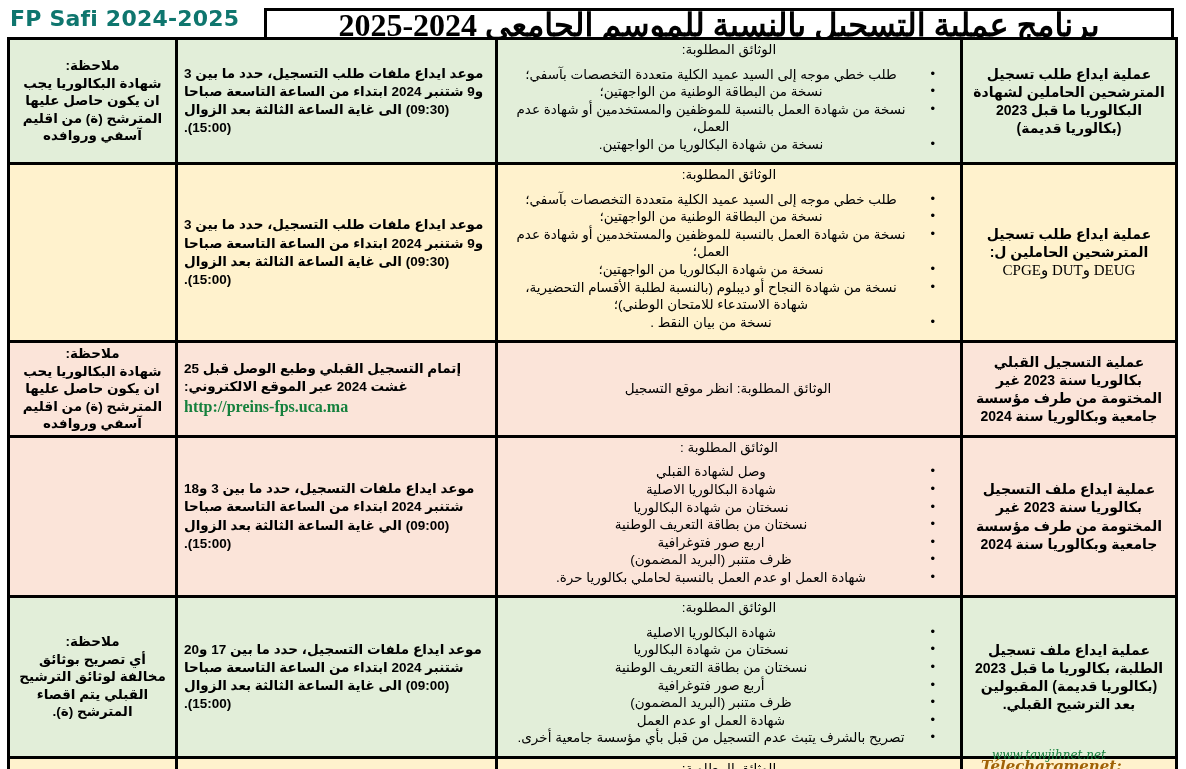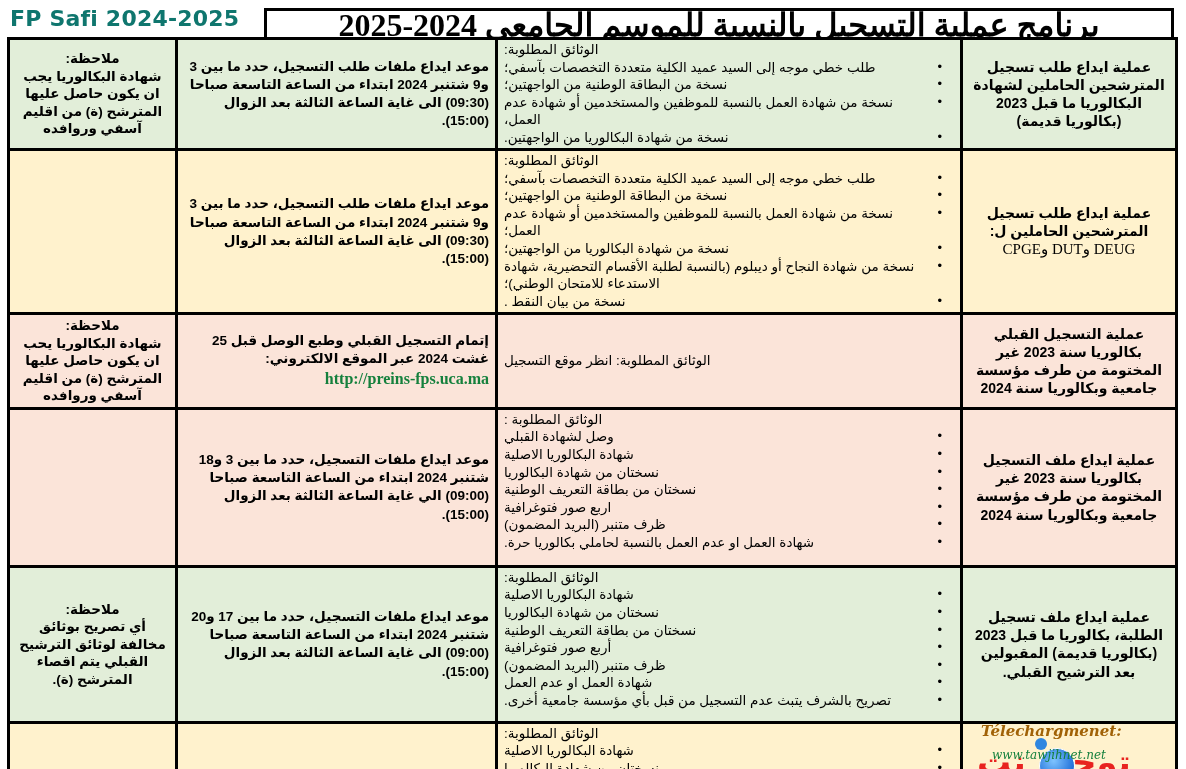--- a/index.html
+++ b/index.html
@@ -11,26 +11,26 @@
                border: 3px solid #000; border-bottom: none; box-sizing: border-box;
                display: flex; align-items: center; justify-content: center; direction: rtl; }
   .title-box .t { font-family: "Liberation Serif", serif; font-weight: bold; font-size: 32px; }
   table.grid { position: absolute; left: 7px; top: 37px; width: 1171px; border-collapse: collapse;
                direction: rtl; table-layout: fixed; }
   table.grid td { border: 3px solid #000; vertical-align: middle; padding: 2px 6px; }
   .green td { background: #e2eed9; }
   .yellow td { background: #fff2cd; }
   .pink td { background: #fbe4d9; }
   .c-name { width: 200px; text-align: center; font-weight: bold; font-size: 14px; line-height: 1.3; }
-  .c-docs { width: 450px; text-align: left; font-size: 13.5px; line-height: 1.3; vertical-align: top !important; padding-top: 1px !important; }
-  .c-date { width: 305px; text-align: right; font-weight: bold; font-size: 13.5px; line-height: 1.35; }
+  .c-docs { width: 450px; text-align: center; font-size: 13.5px; line-height: 1.3; vertical-align: top !important; padding-top: 1px !important; }
+  .c-date { width: 305px; text-align: left; font-weight: bold; font-size: 13.5px; line-height: 1.35; }
   .c-note { text-align: center; font-weight: bold; font-size: 13.5px; line-height: 1.3; }
   .latin { font-family: "Liberation Serif", serif; font-weight: normal; font-size: 15px; }
   .docs-title { display: block; }
-  ul.docs { margin: 0; padding: 0 36px 0 0; list-style: none; }
+  ul.docs { margin: 7px; padding: 0 36px 0 0; list-style: none; }
   ul.docs li { position: relative; padding-right: 0; }
   ul.docs li::before { content: "\2022"; position: absolute; right: -24px; top: 0; font-size: 13px; }
   .docs-center { vertical-align: middle !important; padding-right: 8px !important; }
   .url { color: #15803d; font-family: "Liberation Serif", serif; font-weight: bold; font-size: 16px; }
   .watermark { position: relative; height: 64px; direction: ltr; }
   .wm-label { position: absolute; left: 18px; top: -2px; font-family: "DejaVu Serif", serif;
               font-style: italic; font-size: 15px; color: #a16207; }
   .wm-logo { position: absolute; left: 14px; top: 16px; font-family: "DejaVu Sans", sans-serif;
              font-weight: bold; font-size: 34px; color: #e8231f; direction: rtl; }
   .wm-globe { position: absolute; left: 76px; top: 24px; width: 34px; height: 34px; border-radius: 50%;

